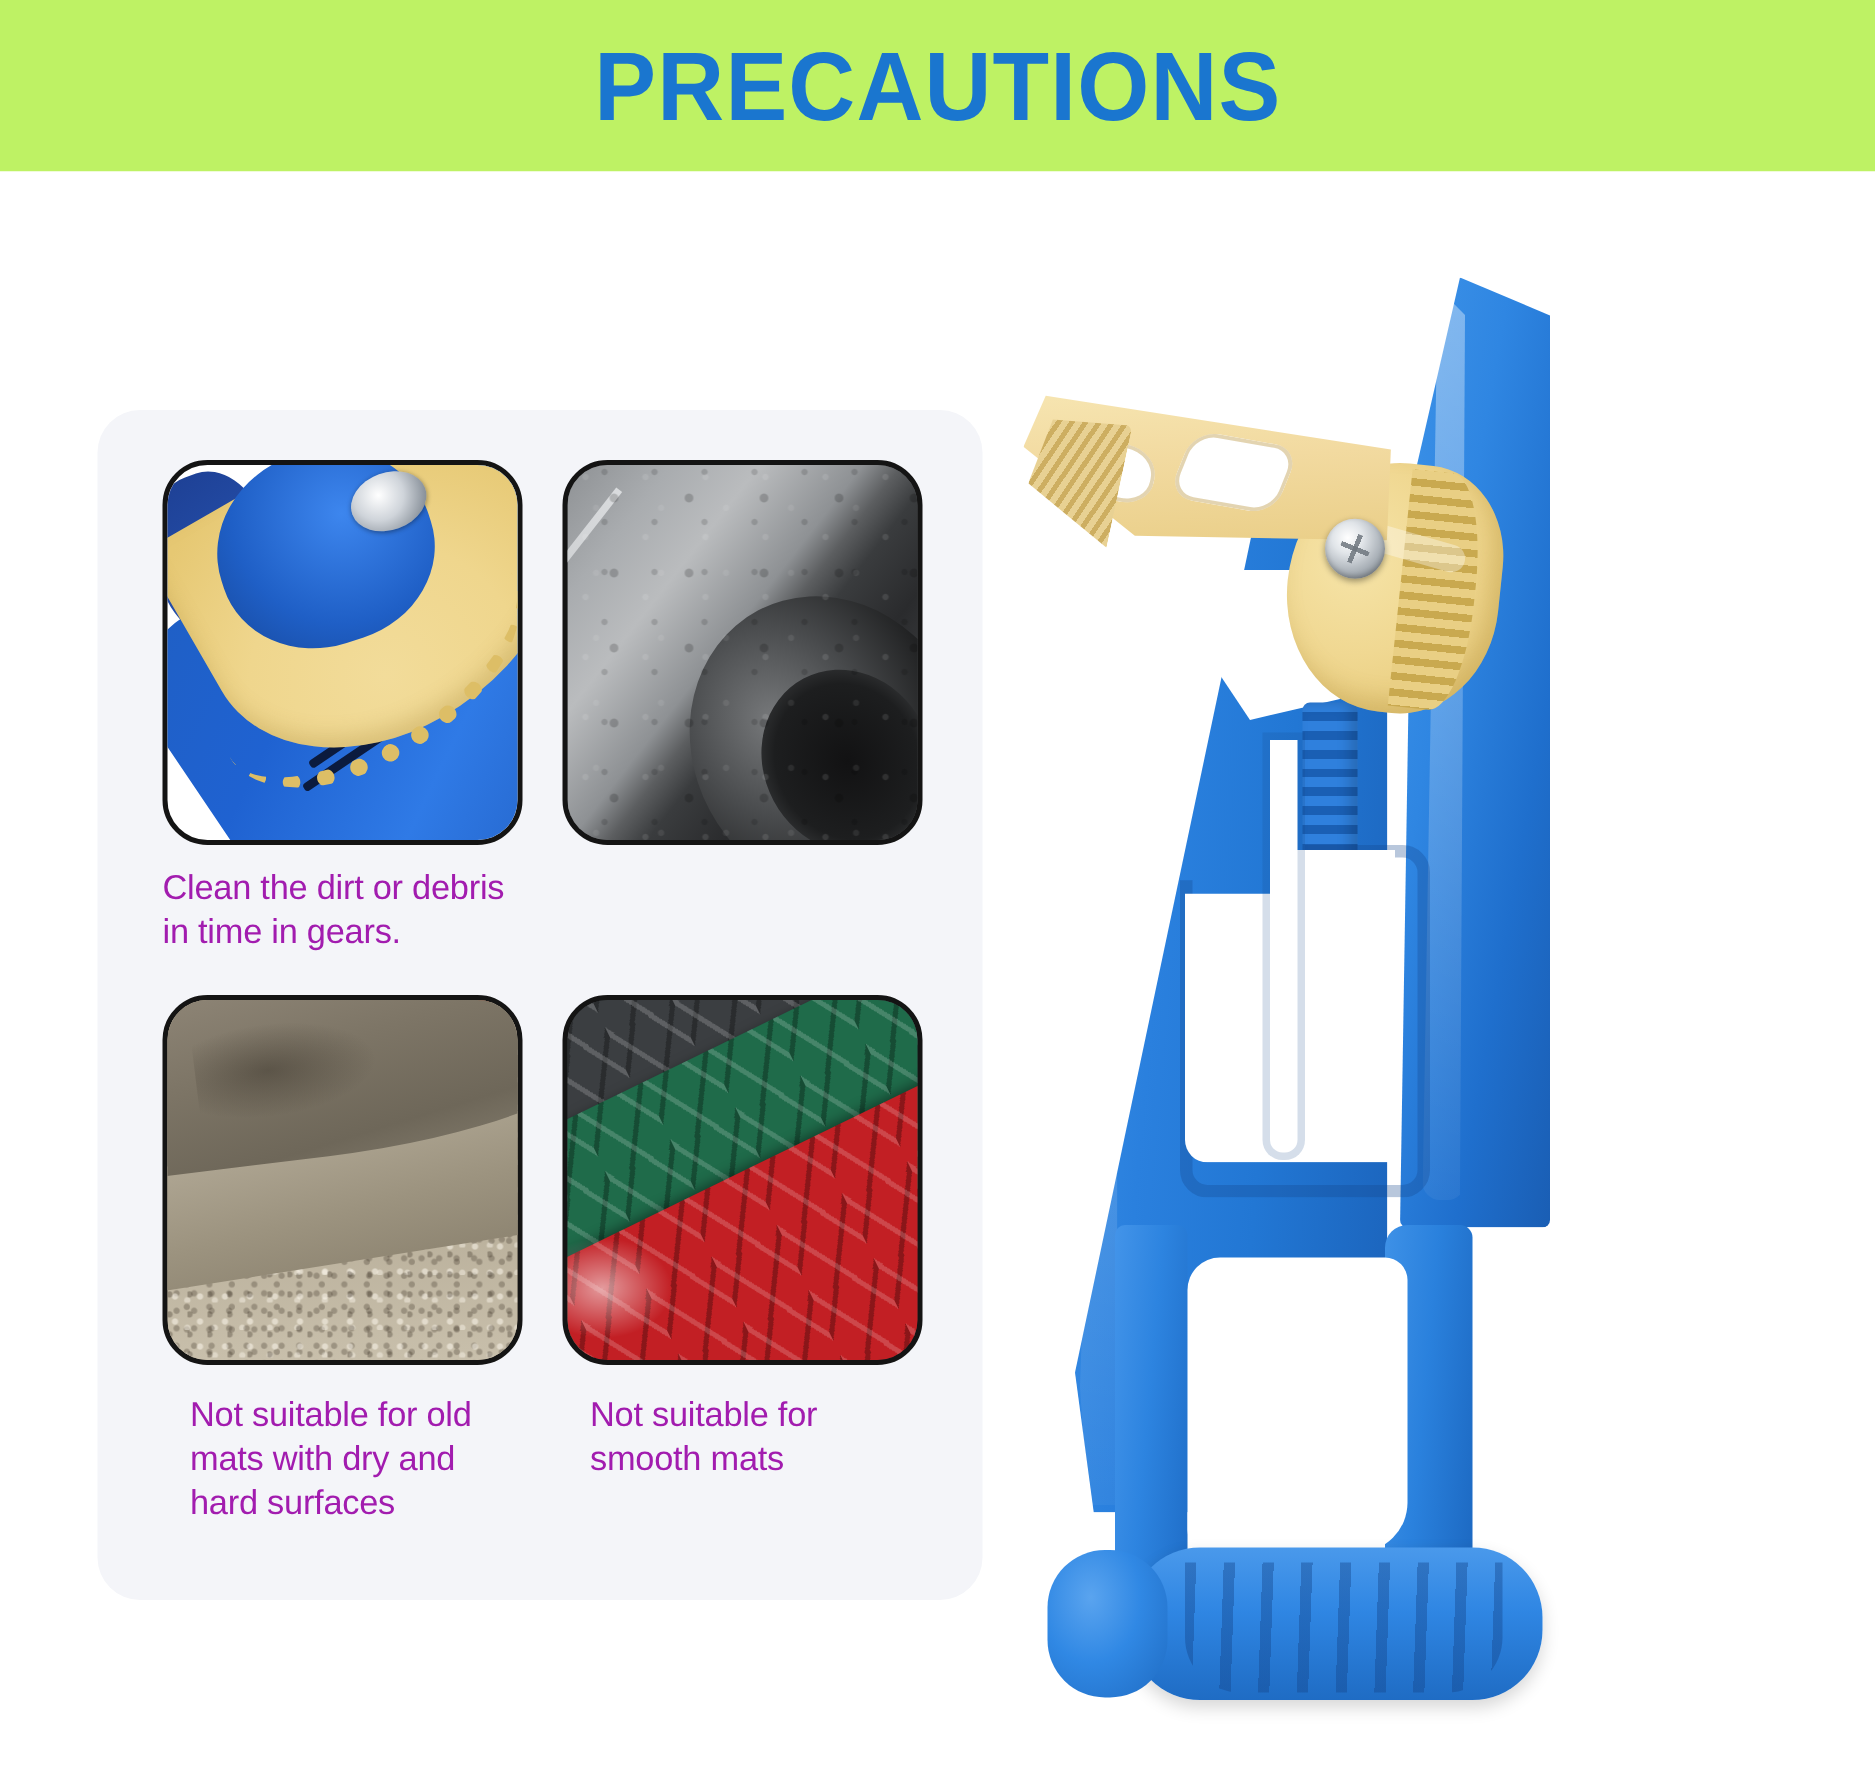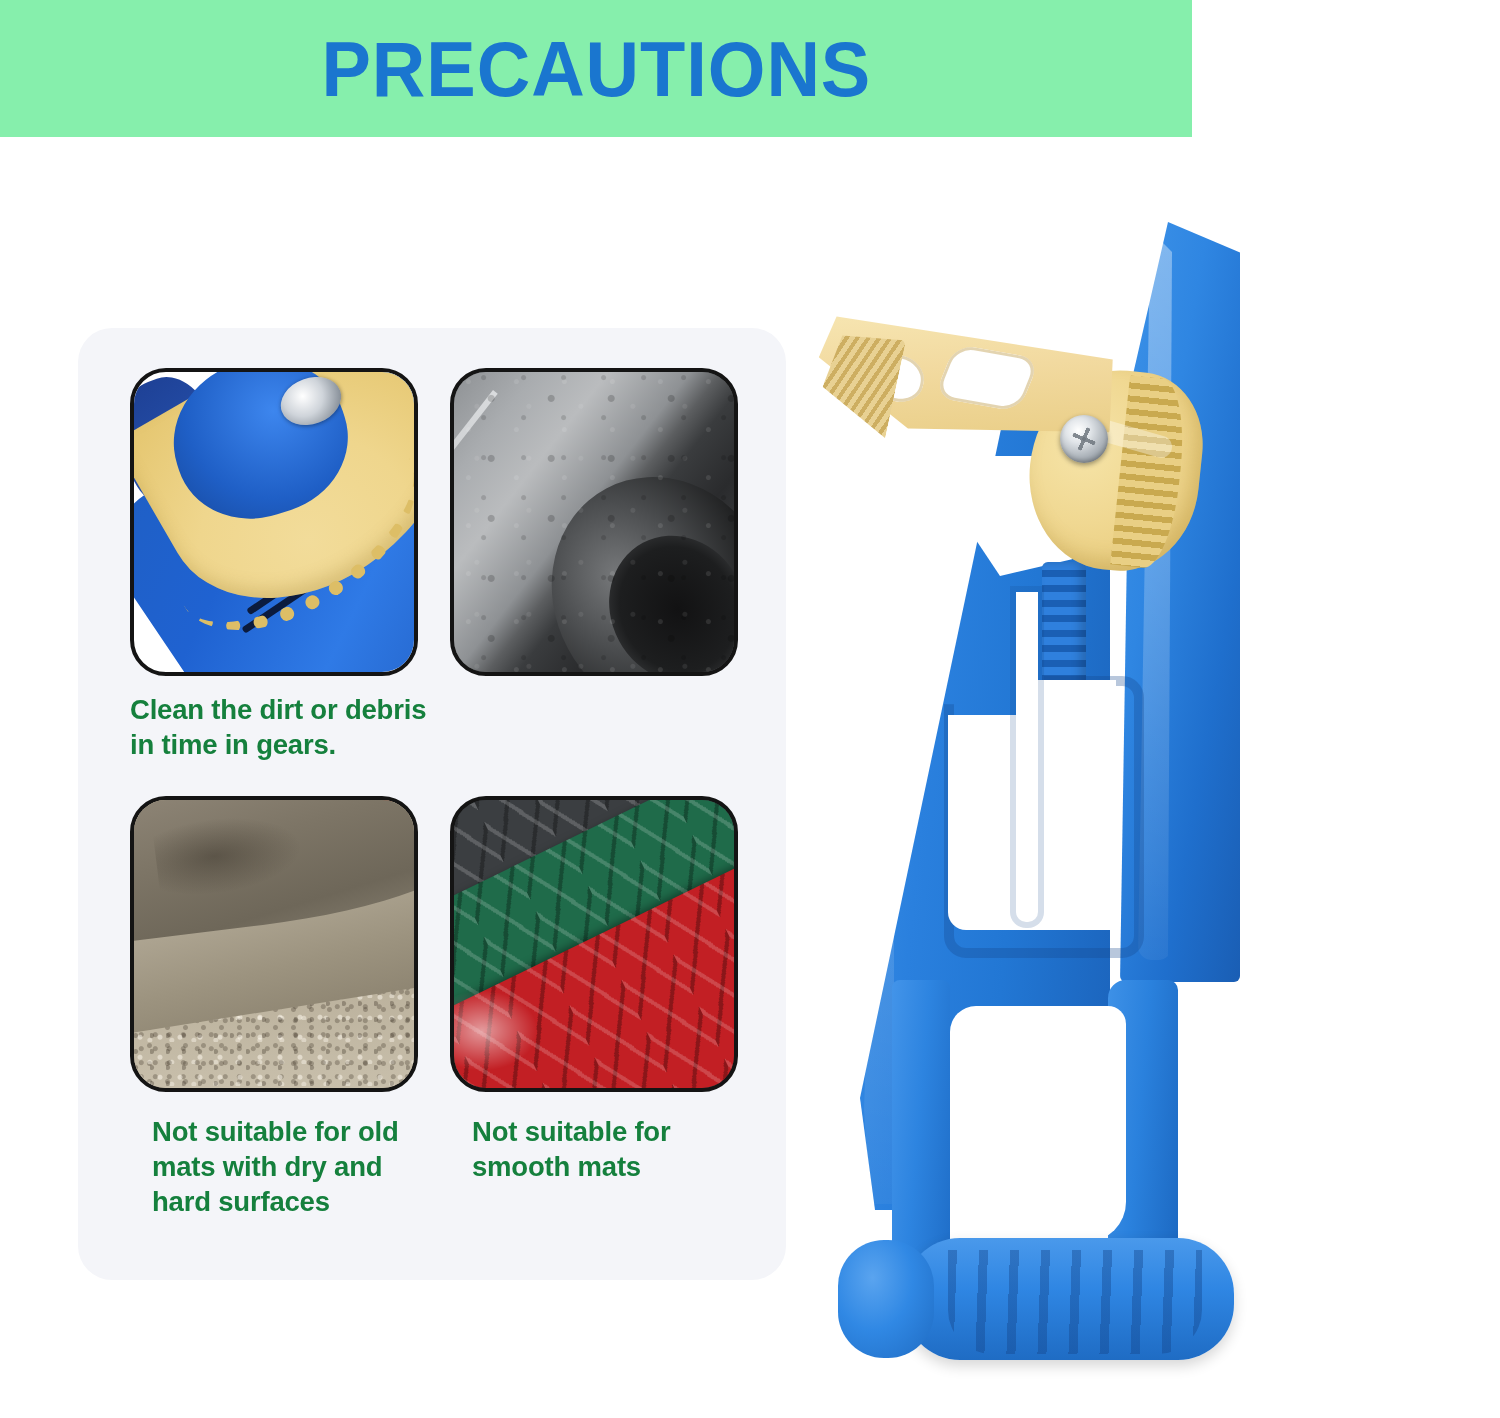--- a/index.html
+++ b/index.html
@@ -12,23 +12,23 @@
     height: 1418px;
     position: relative;
     overflow: hidden;
     font-family: "Liberation Sans", sans-serif;
   }
 
   
   #header-band {
     position: absolute;
     left: 0; top: 0;
-    width: 1192px;
+    width: 1500px;
     height: 137px;
-    background: #86efac;
+    background: #bef264;
     display: flex;
     align-items: center;
     justify-content: center;
     text-align: right;
   }
   #page-title {
     font-family: "Liberation Sans Narrow", "Liberation Sans", sans-serif;
     font-weight: 700;
     font-size: 78px;
     letter-spacing: 1px;
@@ -72,24 +72,23 @@
     box-sizing: border-box;
     background: #888;
   }
   .cell-2 .thumb, .cell-3 .thumb { height: 296px; }
 
   .caption {
     margin-top: 16px;
     width: 300px;
     font-size: 27.5px;
     line-height: 1.28;
-    color: #15803d;
+    color: #a21caf;
     letter-spacing: -0.2px;
     white-space: pre-line;
-    font-weight: bold;
   }
   .cell-2 .caption, .cell-3 .caption { margin-top: 22px; margin-left: 22px; }
 
   
   .t1 { background: #ffffff; }
   .t1 .blue-body {
     position: absolute;
     left: -26%; top: 22%;
     width: 150%; height: 110%;
     background: linear-gradient(150deg, #1f5fc4 0%, #1f62d1 28%, #2f7ae6 55%, #1b52b2 100%);

